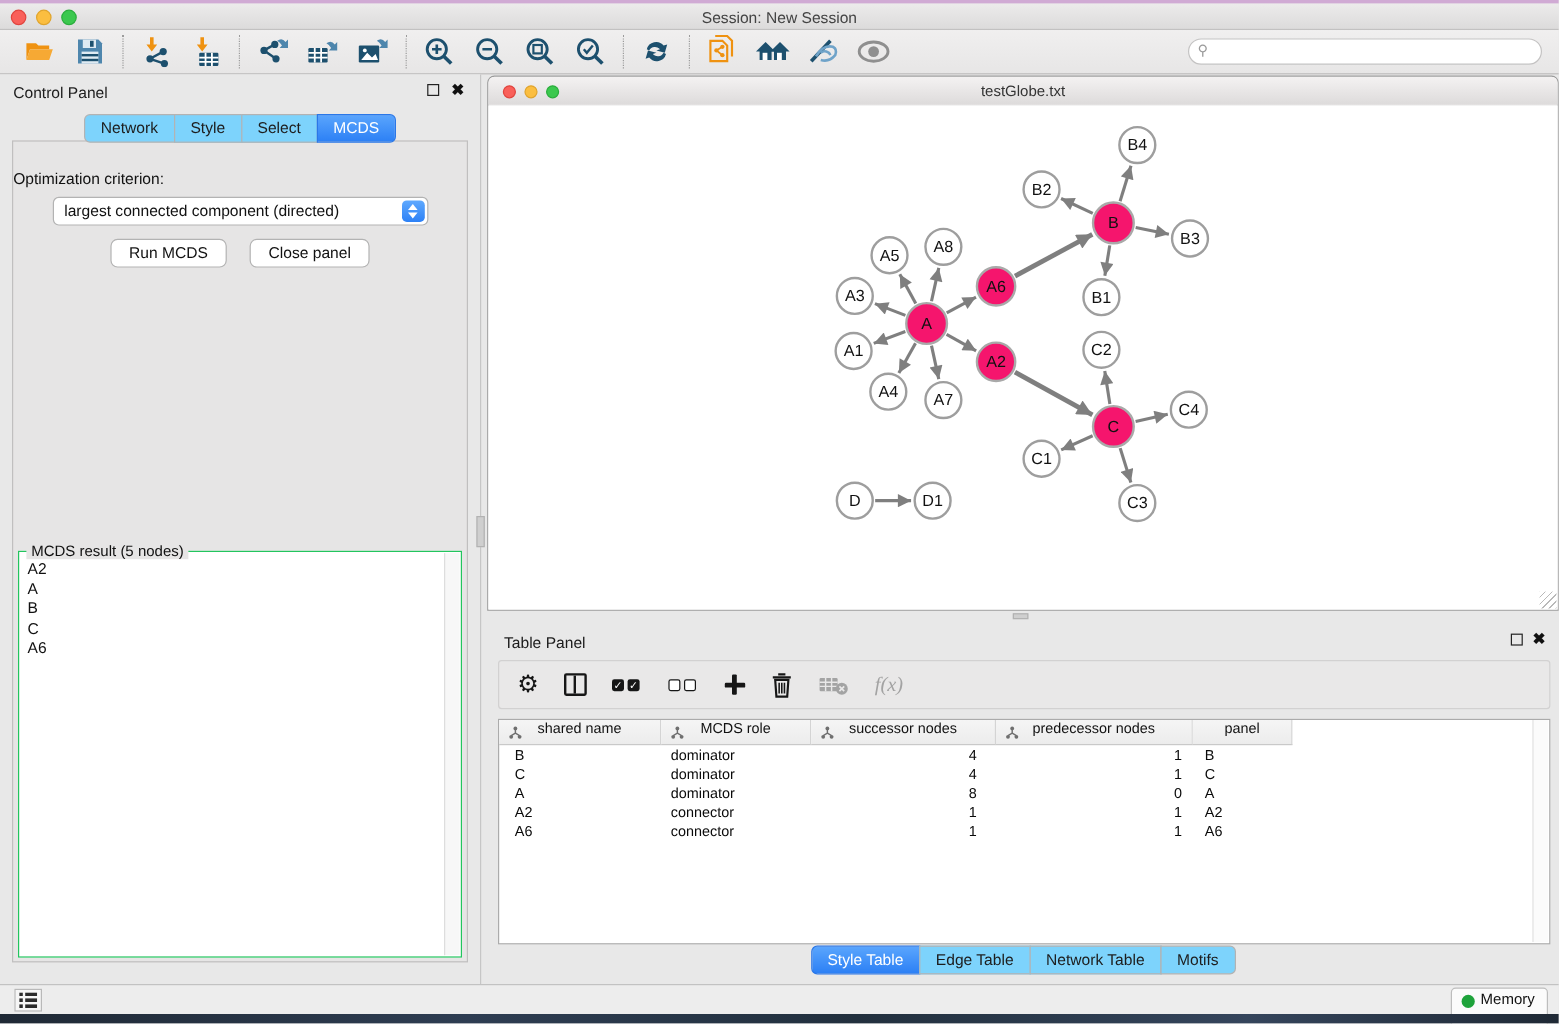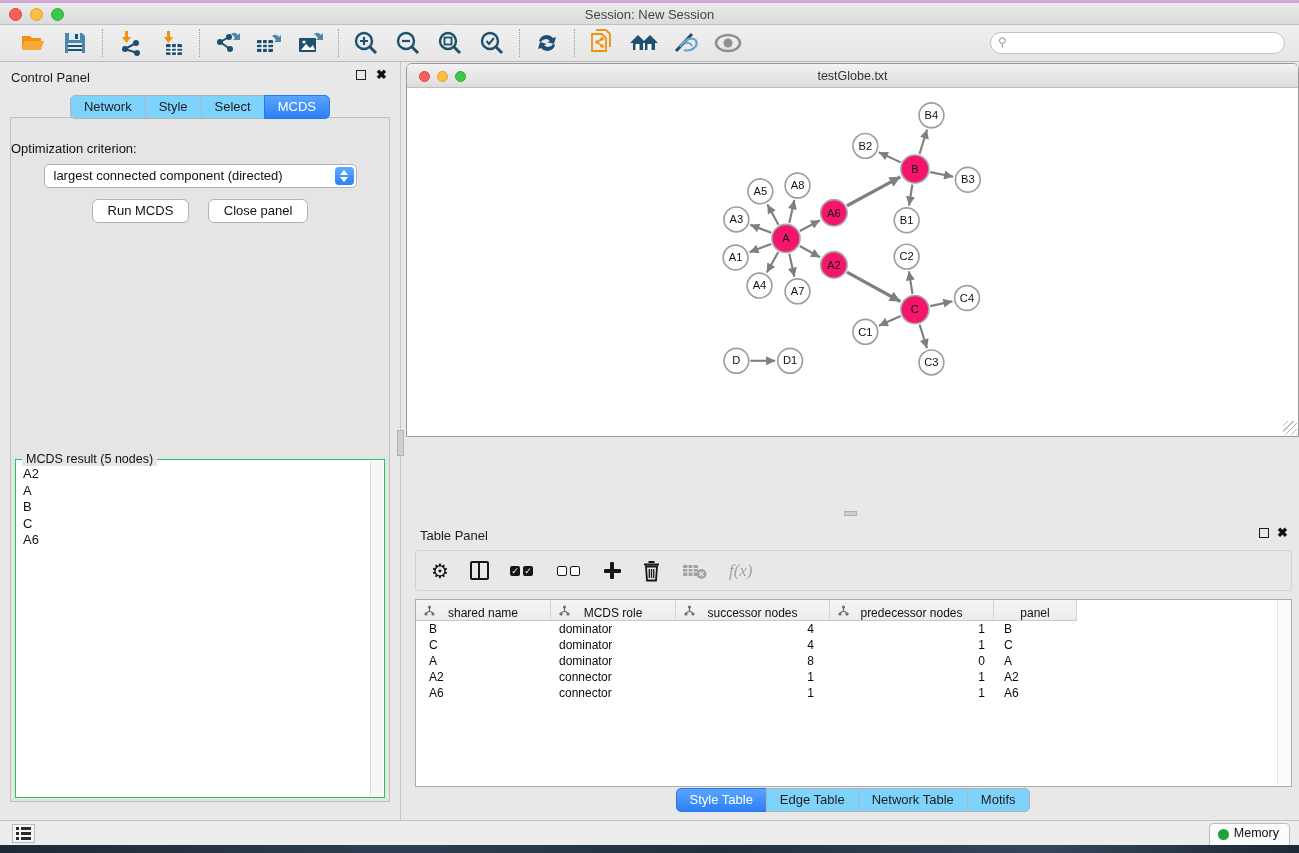--- a/index.html
+++ b/index.html
@@ -53,21 +53,21 @@
   #cp-buttons { margin-top:11px; text-align:center; }
   .cp-btn { display:inline-block; padding:3px 15px 4px; background:#fff; border:1px solid #b3b3b3; border-radius:6px;
     font-size:13px; color:#111; margin:0 7px; }
   #mcds-box { position:absolute; left:4px; right:4px; top:341px; bottom:3px; border:1px solid #22c55e; background:#fff; }
   #mcds-legend { position:absolute; top:-8px; left:6px; background:#e6e5e5; padding:0 4px; font-size:12.5px; color:#111; }
   #mcds-list { position:absolute; inset:1px 14px 1px 1px; padding:5px 0 0 6px; font-size:13px; color:#111; overflow:hidden; }
   #mcds-list .mcds-item { line-height:16.5px; }
   #mcds-scroll { position:absolute; top:1px; bottom:1px; right:1px; width:13px; background:#f7f7f7; border-left:1px solid #ddd; }
 
   
-  #net-window { position:absolute; left:406px; top:63px; width:893px; height:374px;
+  #net-window { position:absolute; left:406px; top:63px; width:893px; height:446px;
     border:1px solid #9a9a9a; border-radius:6px 6px 0 0; background:#fff; }
   #net-titlebar { position:relative; height:24px; background:linear-gradient(#f4f2f2,#dddbdb);
     border-bottom:1px solid #bfbebe; border-radius:5px 5px 0 0; }
   #net-titlebar .tl { top:7px; width:11px; height:11px; }
   #net-titlebar .tl.red{ left:12px; background:#f9605a; border:1px solid #e0443e;}
   #net-titlebar .tl.yel{ left:30px; background:#fbbe40; border:1px solid #e0a42c;}
   #net-titlebar .tl.grn{ left:48px; background:#3bc84e; border:1px solid #2aad3c;}
   #net-title { position:absolute; top:5px; left:0; right:0; text-align:center; font-size:12.5px; color:#333; }
   #net-canvas { position:absolute; left:0; top:24px; right:0; bottom:0; background:#fff; border-radius:0; }
   #graph-svg { width:100%; height:100%; }
@@ -89,21 +89,21 @@
   .cb.on { background:#161616; color:#fff; font-size:9px; line-height:10px; text-align:center; }
   .cb.off { background:#fff; border:1.5px solid #161616; }
   .plus { position:relative; width:17px; height:17px; }
   .plus::before { content:""; position:absolute; left:0; top:6.5px; width:17px; height:4px; background:#161616; border-radius:1px;}
   .plus::after { content:""; position:absolute; left:6.5px; top:0; width:4px; height:17px; background:#161616; border-radius:1px;}
   #tpi-fx { font-family:"Liberation Serif", serif; font-style:italic; font-size:17px; color:#a3a3a3; }
   #nt-wrap { position:absolute; left:9px; right:7px; top:79px; bottom:33px; background:#fff; border:1px solid #ababab; }
   #nt-header { position:absolute; left:0; top:0; height:21px; display:flex; }
   .nt-hcell { position:relative; height:21px; background:linear-gradient(#f5f5f5,#ececec);
     border-right:1px solid #d4d4d4; border-bottom:1px solid #c9c9c9; font-size:12px; color:#111;
-    display:flex; align-items:flex-end; justify-content:center; }
+    display:flex; align-items:flex-start; justify-content:center; }
   .nt-hcell svg { position:absolute; left:8px; top:5px; }
   #nt-rows { position:absolute; left:0; right:14px; top:21px; bottom:0; font-size:12px; color:#0a0a0a; }
   .nt-row { display:flex; height:16px; line-height:16px; }
   .nt-cell { overflow:hidden; white-space:nowrap; }
   #nt-scroll { position:absolute; top:0; bottom:1px; right:1px; width:13px; background:#fbfbfb; border-left:1px solid #e2e2e2; }
   #tp-tabs { position:absolute; bottom:8px; left:0; width:100%; text-align:center; }
 
   
   #statusbar { position:absolute; left:0; bottom:8px; width:100%; height:25px; background:#ededed; border-top:1px solid #c2c2c2; }
   #list-btn { position:absolute; left:12px; top:3px; width:23px; height:19px; background:#f6f6f6; border:1px solid #b9b9b9; display:flex; align-items:center; justify-content:center; }

